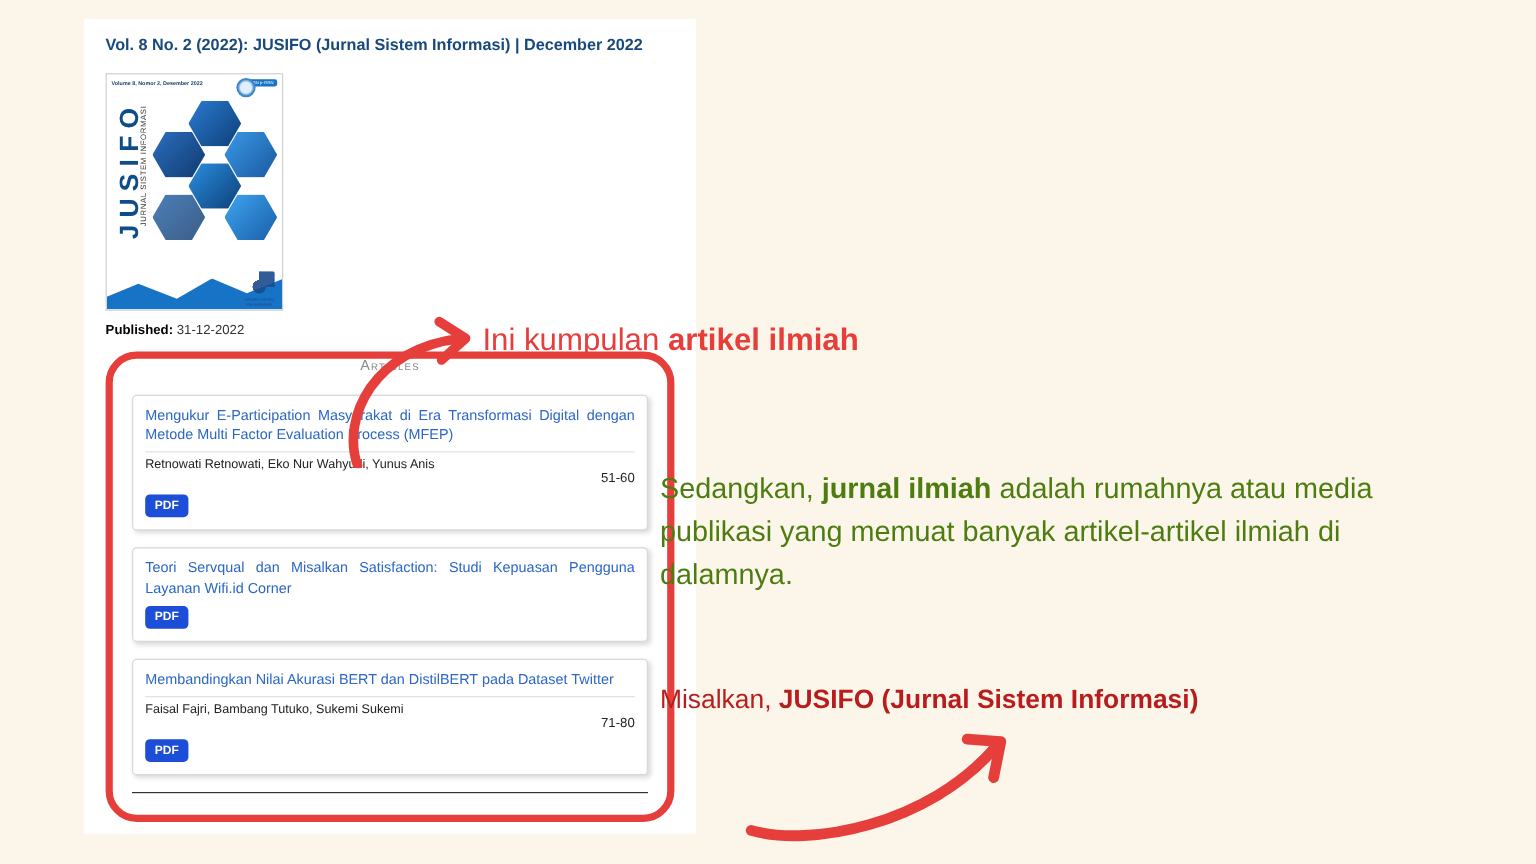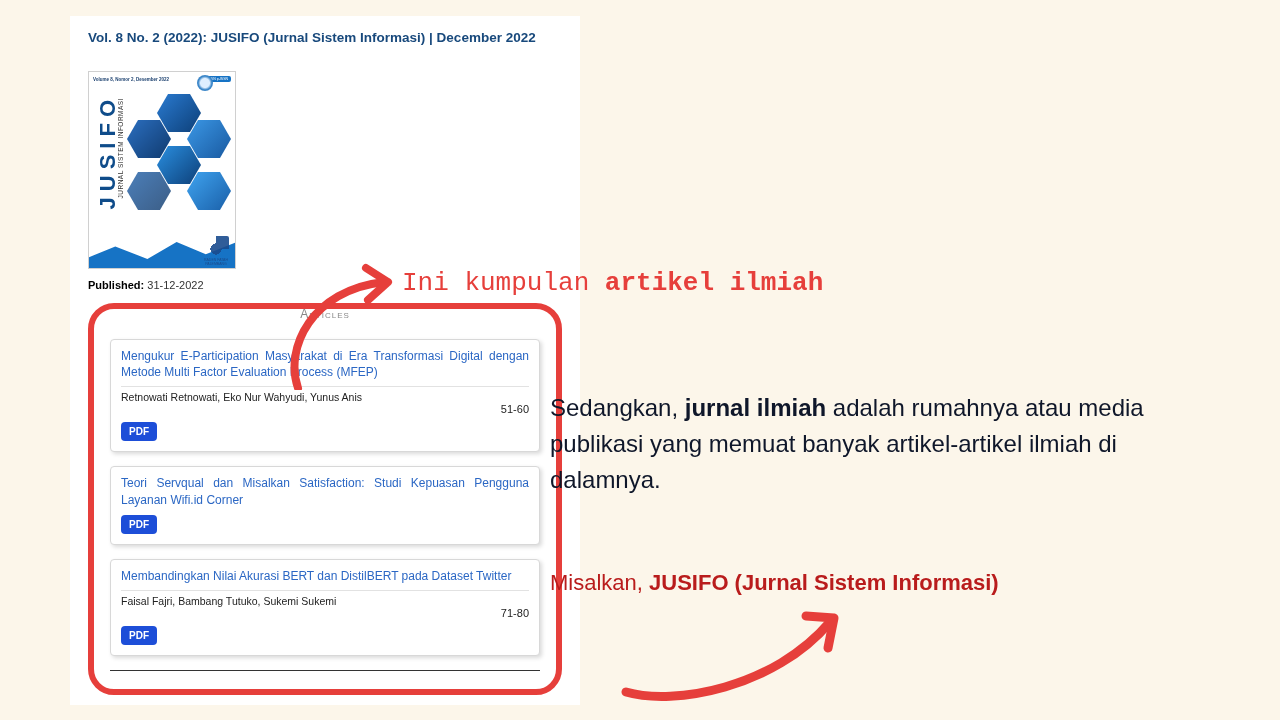--- a/index.html
+++ b/index.html
@@ -18,21 +18,21 @@
   left: 70px;
   top: 16px;
   width: 510px;
   background: #fff;
   padding: 14px 18px 10px 18px;
 }
 .issue-title {
   color: #18497c;
   font-size: 13.5px;
   font-weight: 700;
-  margin-bottom: 26px;
+  margin-bottom: 16px;
   font-family: Verdana, Arial, sans-serif;
 }
 .cover {
   width: 148px;
   height: 198px;
   background: #fff;
   border: 1px solid #d0d0d0;
   position: relative;
   overflow: hidden;
   margin-bottom: 10px;
@@ -173,29 +173,28 @@
 }
 .bottom-rule { border-top:1px solid #333; margin-top:2px; }
 
 
 .ann1 {
   position: absolute;
   left: 402px; top: 268px;
   color: #e63f3b;
   font-size: 26px;
   font-weight: 500;
-  font-family: Liberation Mono, monospace;
 }
 .ann1 b { font-weight: 800; }
 
 .ann2 {
   position: absolute;
   left: 550px; top: 390px;
   width: 620px;
-  color: #0f172a;
+  color: #4d7c0f;
   font-size: 24px;
   line-height: 1.5;
 }
 .ann2 b { font-weight: 800; }
 
 .ann3 {
   position: absolute;
   left: 550px; top: 570px;
   color: #b91c1c;
   font-size: 22px;

